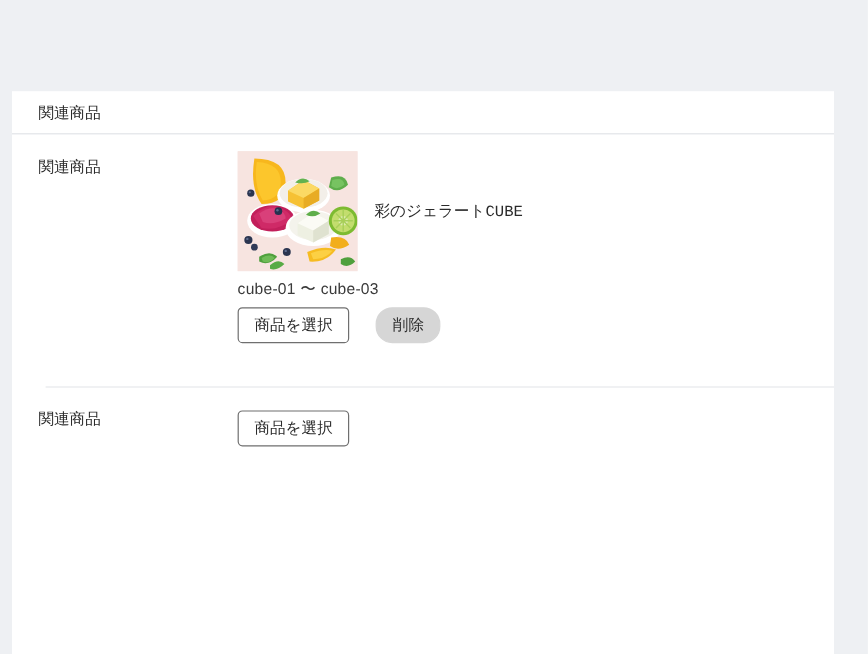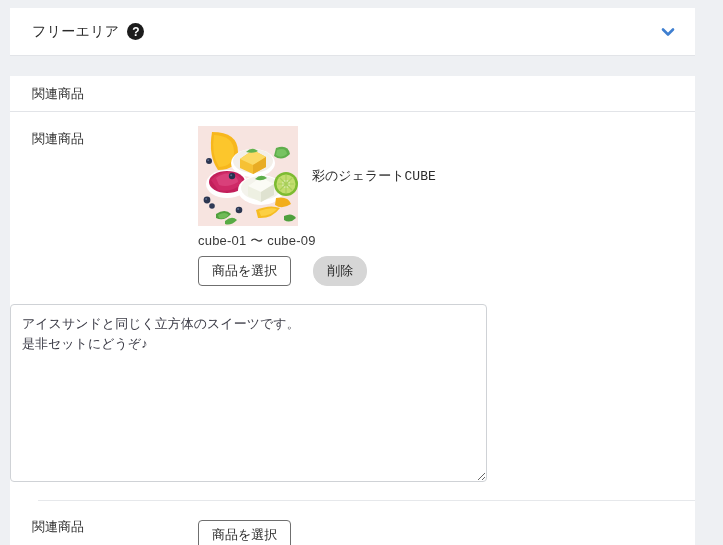--- a/index.html
+++ b/index.html
@@ -167,30 +167,20 @@
     margin: 18px 0 0 28px;
   }
 
   .row-last { padding-top: 13px; }
 </style>
 </head>
 <body>
 
 <div class="page">
 
-  <div class="panel-freearea">
-    <span class="title">フリーエリア</span>
-    <span class="help-icon">?</span>
-    <span class="spacer"></span>
-    <span class="chevron">
-      <svg width="18" height="18" viewBox="0 0 18 18" aria-hidden="true">
-        <path d="M4 6.5 L9 11.5 L14 6.5" fill="none" stroke="#3f7fd0" stroke-width="2.6" stroke-linecap="round" stroke-linejoin="round"></path>
-      </svg>
-    </span>
-  </div>
 
   <div class="card">
 
     <div class="card-header">
       <span>関連商品</span>
     </div>
 
     <div class="row">
       <div class="row-label">関連商品</div>
       <div class="row-field">
@@ -246,34 +236,30 @@
 
               <path d="M18 88 Q27 82 33 88 Q26 96 18 92 Z" fill="#4fa03d"></path>
               <path d="M20 89 Q27 85 31 89 Q26 94 21 92 Z" fill="#6fbb57"></path>
               <path d="M27 95 Q34 89 39 94 Q33 100 27 98 Z" fill="#58ab45"></path>
               <path d="M86 90 Q94 86 98 92 Q92 98 86 94 Z" fill="#4fa03d"></path>
             </svg>
           </div>
           <span class="product-name">彩のジェラートCUBE</span>
         </div>
 
-        <div class="product-code">cube-01 〜 cube-09</div>
+        <div class="product-code">cube-01 〜 cube-03</div>
 
         <div class="btn-row">
           <button class="btn btn-outline">商品を選択</button>
           <button class="btn btn-grey">削除</button>
         </div>
       </div>
     </div>
 
     <div class="row row-desc">
-      <div class="row-field">
-        <textarea class="desc-area" placeholder="" style="">アイスサンドと同じく立方体のスイーツです。
-是非セットにどうぞ♪</textarea>
-      </div>
     </div>
 
     <div class="divider"></div>
 
     <div class="row row-last">
       <div class="row-label">関連商品</div>
       <div class="row-field">
         <div class="btn-row">
           <button class="btn btn-outline">商品を選択</button>
         </div>

